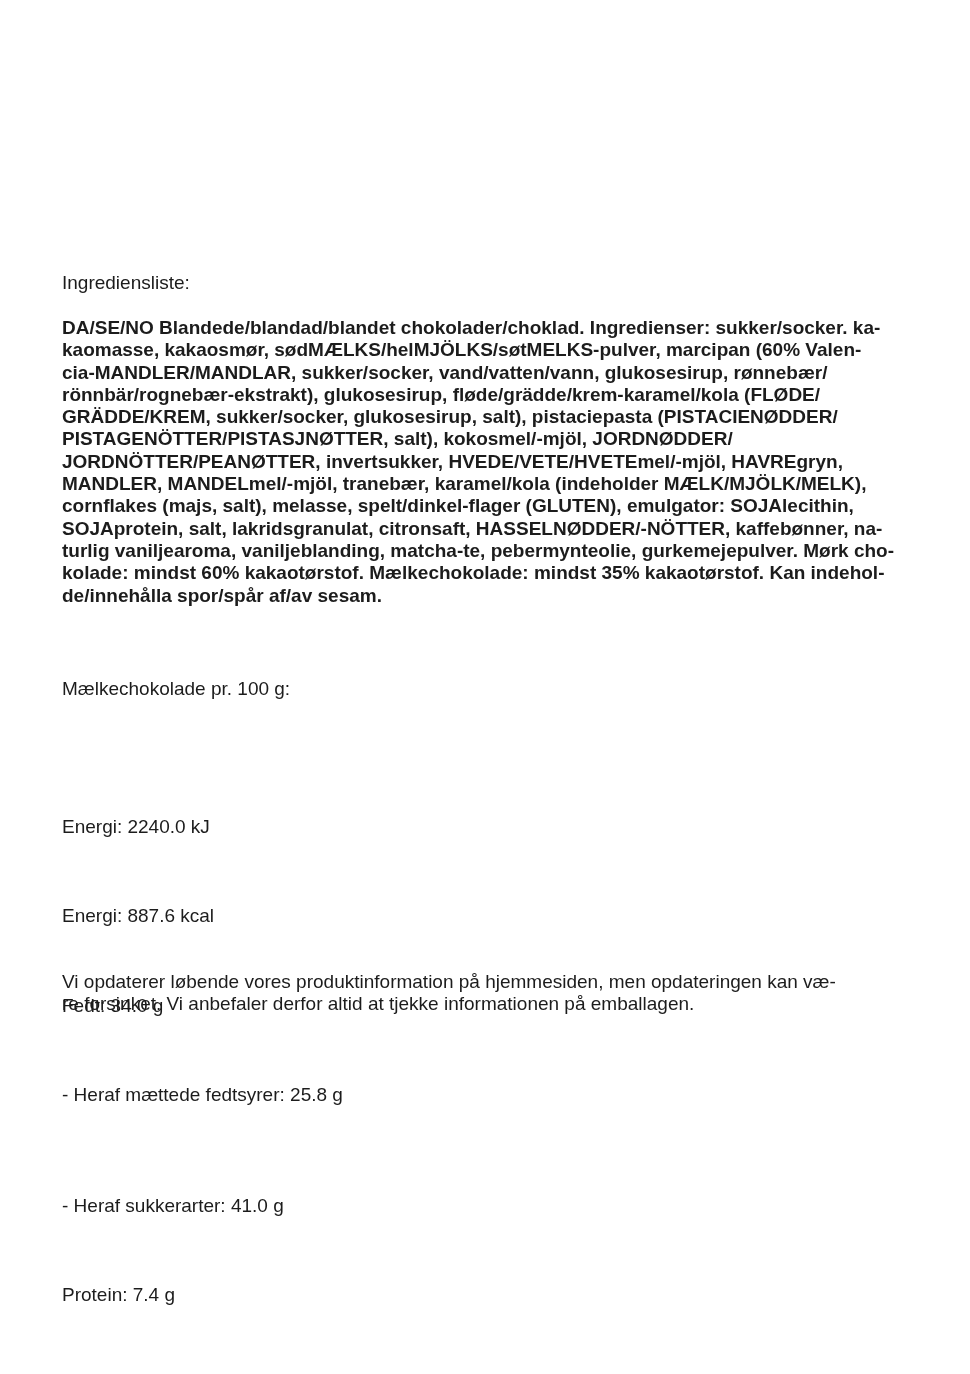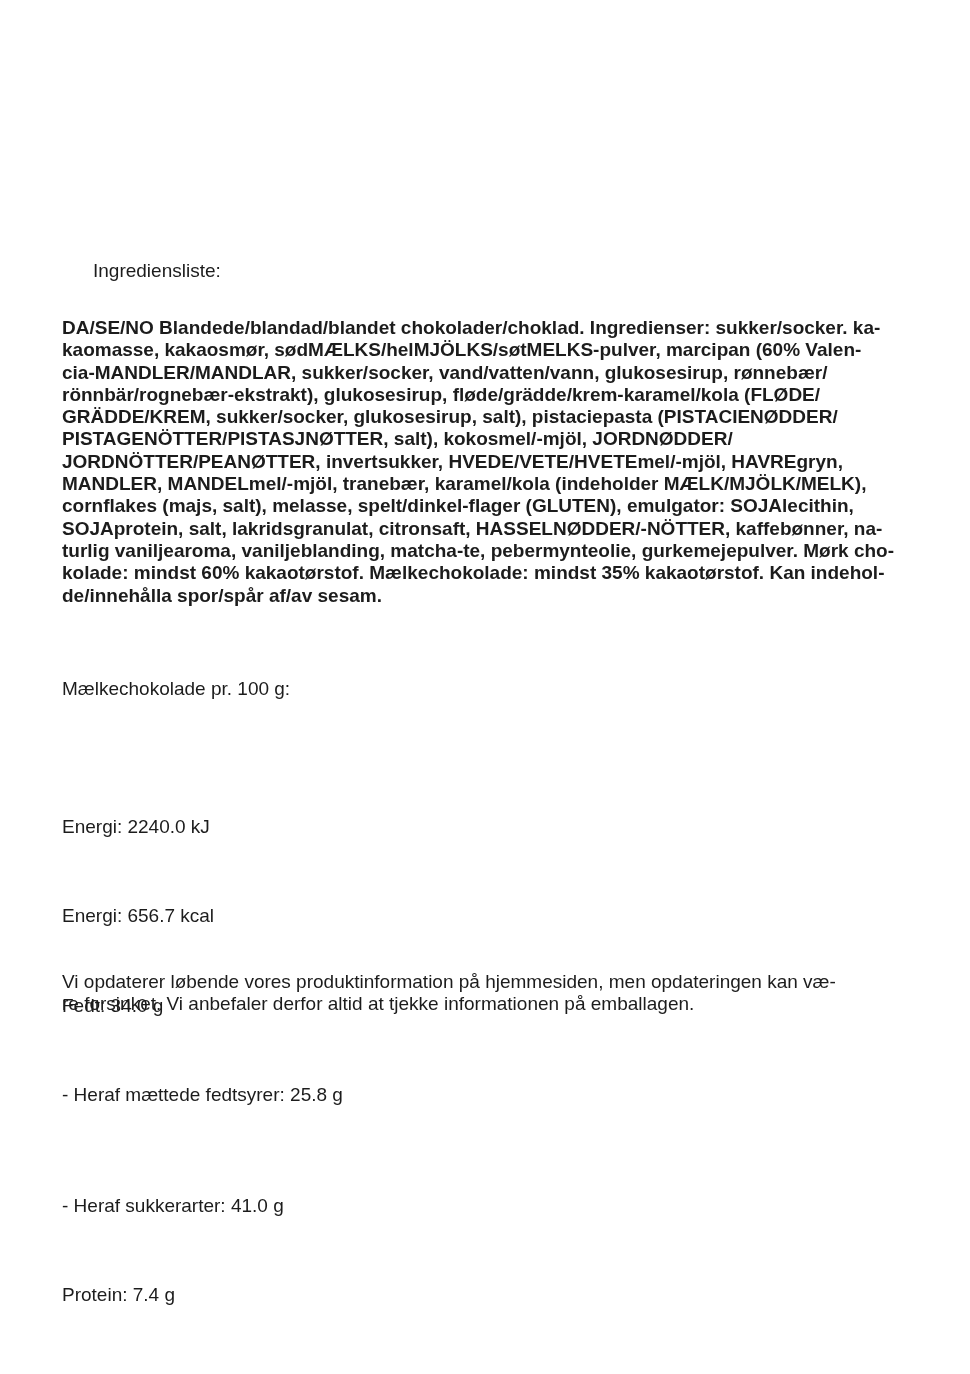--- a/index.html
+++ b/index.html
@@ -17,21 +17,21 @@
     overflow: hidden;
   }
   .txt {
     position: absolute;
     left: 62px;
     font-size: 19px;
     line-height: 22.3px;
     white-space: pre;
     letter-spacing: 0;
   }
-  .ingredients-heading { top: 260px; margin-left: 31px; }
+  .ingredients-heading { top: 272px; }
   .ingredients-text    { top: 317px; font-weight: bold; }
   .nutrition-heading   { top: 678px; }
   .nutrition-list      { top: 727px; }
   .nutrition-list .row { white-space: pre; line-height: 22.3px; }
   .disclaimer-text     { top: 928px; margin-top: 43px; }
 </style>
 </head>
 <body>
 
 <div class="page">
@@ -52,21 +52,21 @@
 kolade: mindst 60% kakaotørstof. Mælkechokolade: mindst 35% kakaotørstof. Kan indehol-
 de/innehålla spor/spår af/av sesam.</div>
 
   <div class="txt nutrition-heading">Mælkechokolade pr. 100 g:</div>
 
   <div class="txt nutrition-list">
     
   
       <div class="row">Energi: 2240.0 kJ</div>
     
-      <div class="row">Energi: 656.7 kcal</div>
+      <div class="row">Energi: 887.6 kcal</div>
     
       <div class="row">Fedt: 34.0 g</div>
     
       <div class="row">- Heraf mættede fedtsyrer: 25.8 g</div>
     
     
       <div class="row">- Heraf sukkerarter: 41.0 g</div>
     
       <div class="row">Protein: 7.4 g</div>
     

